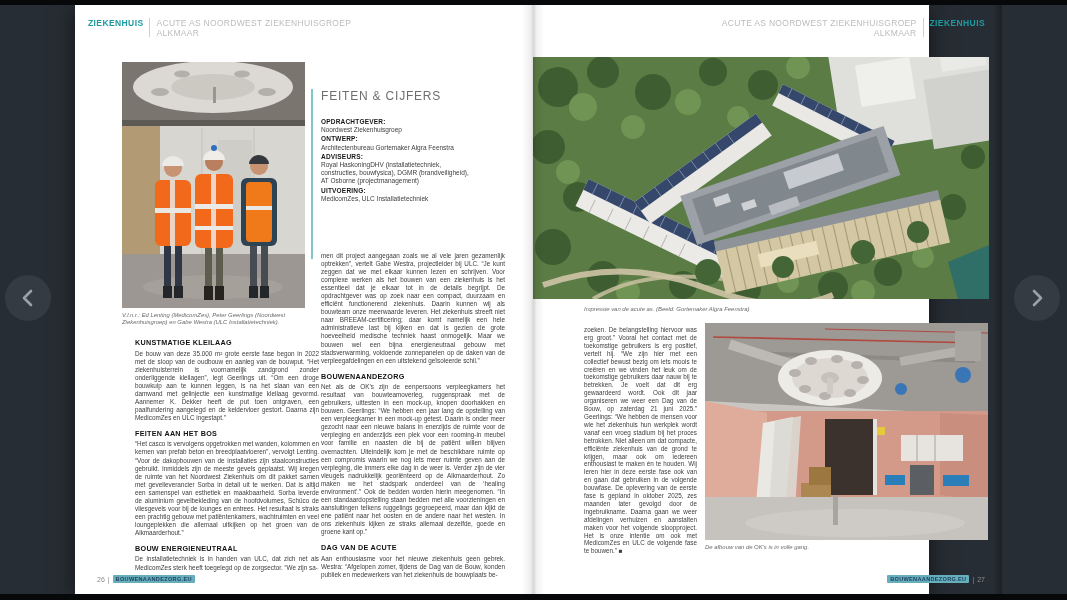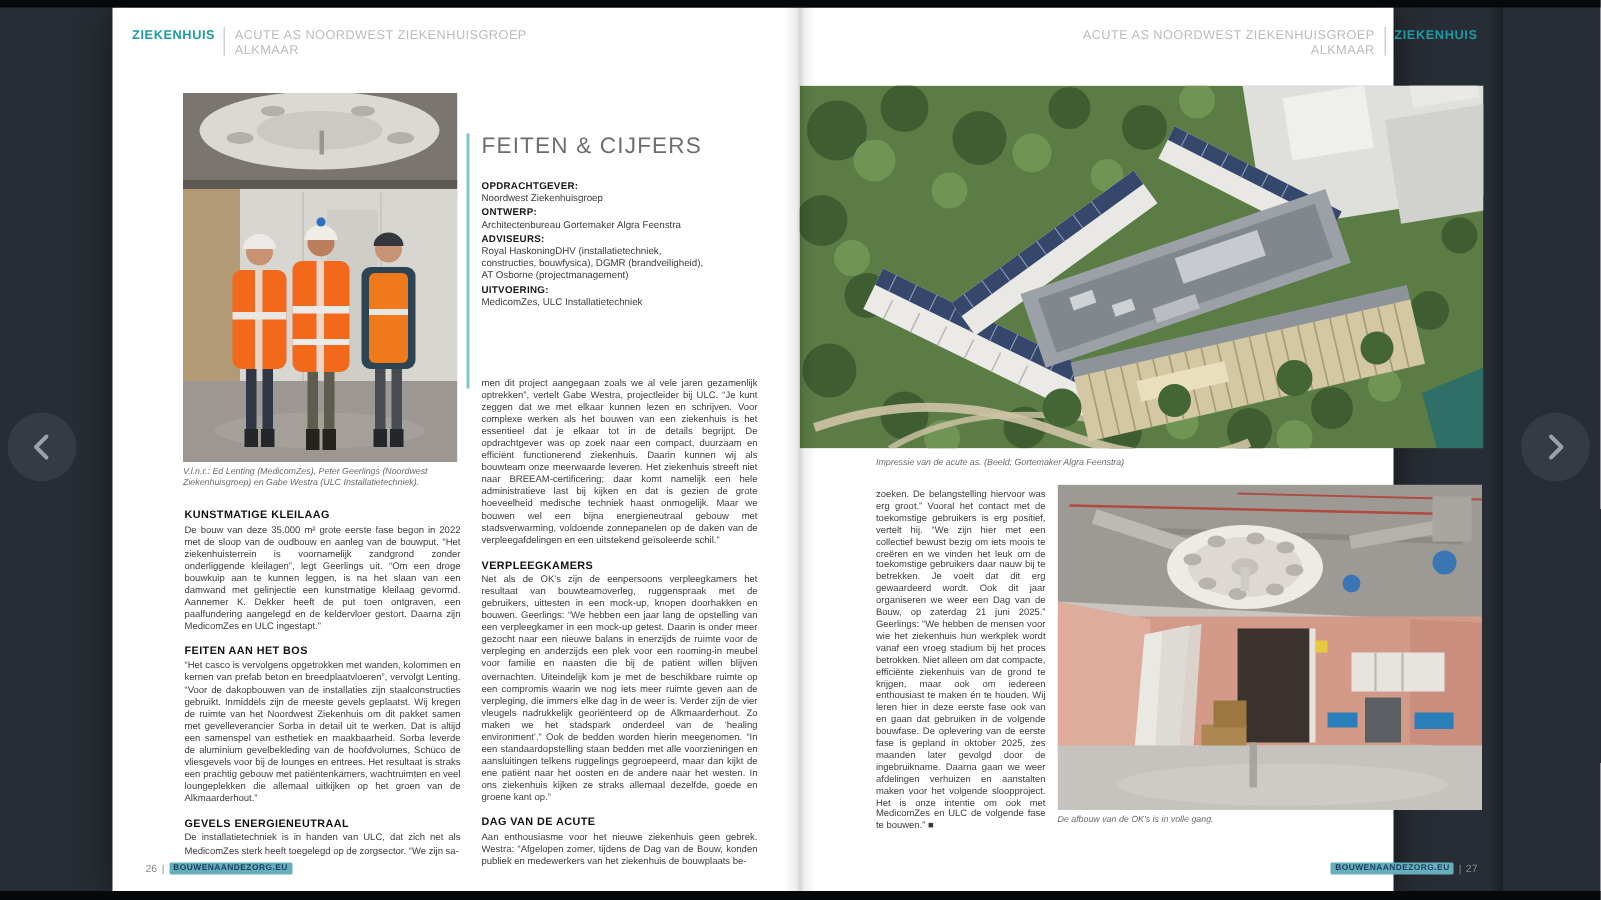--- a/index.html
+++ b/index.html
@@ -34,21 +34,21 @@
 
   
   .ph { position:absolute; overflow:hidden; }
   .ph svg { display:block; width:100%; height:100%; }
 
   .caption { position:absolute; font-style:italic; font-size:5.9px; line-height:7.4px; color:#6a6a6a; }
 
   
   .facts-rule { position:absolute; left:236px; top:84px; width:2px; height:170px; background:#7ec6c9; }
   .facts { position:absolute; left:246px; top:84px; width:152px; }
-  .facts-title { font-size:15px; color:#6e6e6e; letter-spacing:.8px; margin-bottom:15px; }
+  .facts-title { font-size:12px; color:#6e6e6e; letter-spacing:.8px; margin-bottom:15px; }
   .facts-label { font-size:6.5px; font-weight:bold; color:#161616; line-height:8.2px; letter-spacing:.2px; }
   .facts-value { font-size:6.5px; color:#3c3c3c; line-height:8.2px; margin-bottom:1px; }
 
   
   .col { position:absolute; }
   .sec-h { font-size:7.2px; font-weight:bold; color:#101010; letter-spacing:.3px; margin:7px 0 2.5px 0; }
   .col > .sec-h:first-child, .sec-h.first { margin-top:0; }
   .body-t { font-size:6.35px; line-height:8.05px; color:#3d3d3d; text-align:justify; }
   .colR .body-t { font-size:6.3px; line-height:7.9px; }
 
@@ -153,32 +153,32 @@
       <div class="facts-label">OPDRACHTGEVER:</div>
       <div class="facts-value">Noordwest Ziekenhuisgroep</div>
       <div class="facts-label">ONTWERP:</div>
       <div class="facts-value">Architectenbureau Gortemaker Algra Feenstra</div>
       <div class="facts-label">ADVISEURS:</div>
       <div class="facts-value">Royal HaskoningDHV (installatietechniek, constructies, bouwfysica), DGMR (brandveiligheid), AT Osborne (projectmanagement)</div>
       <div class="facts-label">UITVOERING:</div>
       <div class="facts-value">MedicomZes, ULC Installatietechniek</div>
     </div>
 
-    <div class="col" style="left:48px; top:333px; width:184px;">
+    <div class="col" style="left:60px; top:333px; width:184px;">
       <div class="sec-h first">KUNSTMATIGE KLEILAAG</div>
       <div class="body-t">De bouw van deze 35.000 m² grote eerste fase begon in 2022 met de sloop van de oudbouw en aanleg van de bouwput. “Het ziekenhuisterrein is voornamelijk zandgrond zonder onderliggende kleilagen”, legt Geerlings uit. “Om een droge bouwkuip aan te kunnen leggen, is na het slaan van een damwand met gelinjectie een kunstmatige kleilaag gevormd. Aannemer K. Dekker heeft de put toen ontgraven, een paalfundering aangelegd en de keldervloer gestort. Daarna zijn MedicomZes en ULC ingestapt.”</div>
       <div class="sec-h">FEITEN AAN HET BOS</div>
       <div class="body-t">“Het casco is vervolgens opgetrokken met wanden, kolommen en kernen van prefab beton en breedplaatvloeren”, vervolgt Lenting. “Voor de dakopbouwen van de installaties zijn staalconstructies gebruikt. Inmiddels zijn de meeste gevels geplaatst. Wij kregen de ruimte van het Noordwest Ziekenhuis om dit pakket samen met gevelleverancier Sorba in detail uit te werken. Dat is altijd een samenspel van esthetiek en maakbaarheid. Sorba leverde de aluminium gevelbekleding van de hoofdvolumes, Schüco de vliesgevels voor bij de lounges en entrees. Het resultaat is straks een prachtig gebouw met patiëntenkamers, wachtruimten en veel loungeplekken die allemaal uitkijken op het groen van de Alkmaarderhout.”</div>
-      <div class="sec-h">GEVELS ENERGIENEUTRAAL</div>
+      <div class="sec-h">BOUW ENERGIENEUTRAAL</div>
       <div class="body-t">De installatietechniek is in handen van ULC, dat zich net als MedicomZes sterk heeft toegelegd op de zorgsector. “We zijn sa-</div>
     </div>
 
     <div class="col" style="left:246px; top:247px; width:184px;">
       <div class="body-t">men dit project aangegaan zoals we al vele jaren gezamenlijk optrekken”, vertelt Gabe Westra, projectleider bij ULC. “Je kunt zeggen dat we met elkaar kunnen lezen en schrijven. Voor complexe werken als het bouwen van een ziekenhuis is het essentieel dat je elkaar tot in de details begrijpt. De opdrachtgever was op zoek naar een compact, duurzaam en efficiënt functionerend ziekenhuis. Daarin kunnen wij als bouwteam onze meerwaarde leveren. Het ziekenhuis streeft niet naar BREEAM-certificering; daar komt namelijk een hele administratieve last bij kijken en dat is gezien de grote hoeveelheid medische techniek haast onmogelijk. Maar we bouwen wel een bijna energieneutraal gebouw met stadsverwarming, voldoende zonnepanelen op de daken van de verpleegafdelingen en een uitstekend geïsoleerde schil.”</div>
-      <div class="sec-h">VERPLEEGKAMERS</div>
+      <div class="sec-h">BOUWENAANDEZORG</div>
       <div class="body-t">Net als de OK’s zijn de eenpersoons verpleegkamers het resultaat van bouwteamoverleg, ruggenspraak met de gebruikers, uittesten in een mock-up, knopen doorhakken en bouwen. Geerlings: “We hebben een jaar lang de opstelling van een verpleegkamer in een mock-up getest. Daarin is onder meer gezocht naar een nieuwe balans in enerzijds de ruimte voor de verpleging en anderzijds een plek voor een rooming-in meubel voor familie en naasten die bij de patiënt willen blijven overnachten. Uiteindelijk kom je met de beschikbare ruimte op een compromis waarin we nog iets meer ruimte geven aan de verpleging, die immers elke dag in de weer is. Verder zijn de vier vleugels nadrukkelijk georiënteerd op de Alkmaarderhout. Zo maken we het stadspark onderdeel van de ‘healing environment’.” Ook de bedden worden hierin meegenomen. “In een standaardopstelling staan bedden met alle voorzieningen en aansluitingen telkens ruggelings gegroepeerd, maar dan kijkt de ene patiënt naar het oosten en de andere naar het westen. In ons ziekenhuis kijken ze straks allemaal dezelfde, goede en groene kant op.”</div>
       <div class="sec-h">DAG VAN DE ACUTE</div>
       <div class="body-t">Aan enthousiasme voor het nieuwe ziekenhuis geen gebrek. Westra: “Afgelopen zomer, tijdens de Dag van de Bouw, konden publiek en medewerkers van het ziekenhuis de bouwplaats be-</div>
     </div>
 
     <div class="foot" style="left:22px;">
       <span class="pg">26</span>
       <span>|</span>
       <span class="badge">BOUWENAANDEZORG.EU</span>
     </div>

